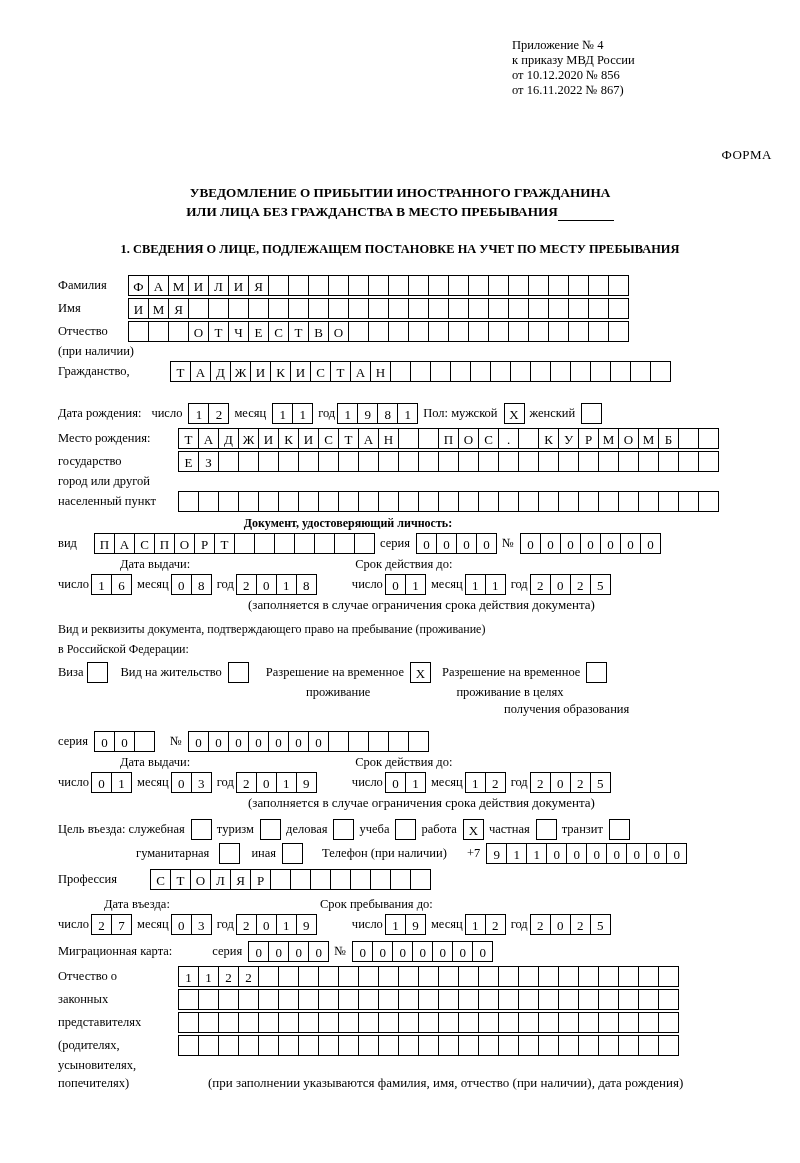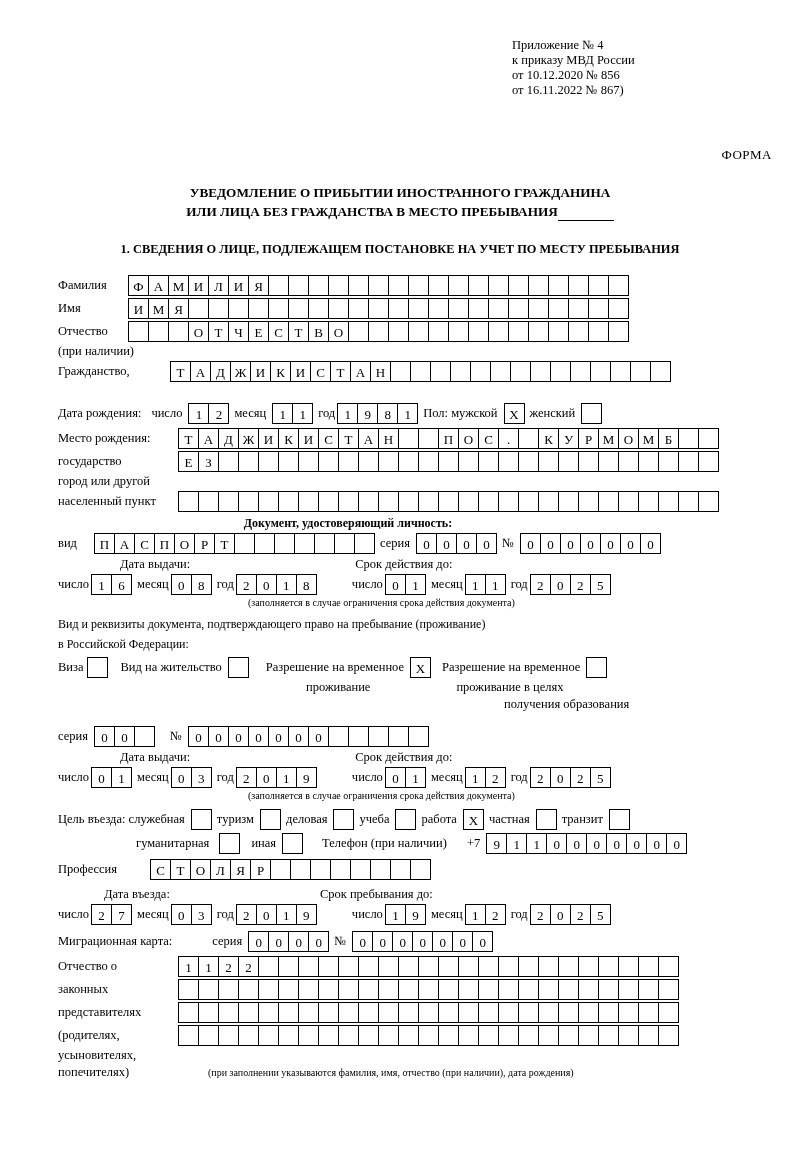--- a/index.html
+++ b/index.html
@@ -90,21 +90,21 @@
     line-height: 21px;
     font-size: 13px;
     font-family: "Liberation Serif", serif;
     box-sizing: border-box;
     flex: 0 0 auto;
   }
   .gap { margin-left: 6px; }
   .gap2 { margin-left: 10px; }
   .small { font-size: 12px; }
   .bold { font-weight: bold; }
-  .note { font-size: 10px; }
+  .note { font-size: 13px; }
   .colL { width: 120px; display: inline-block; }
   .centerline { text-align:center; }
 </style>
 </head>
 <body>
 
 <div class="page">
 
   <div class="hdr">
     <div>Приложение № 4</div>

